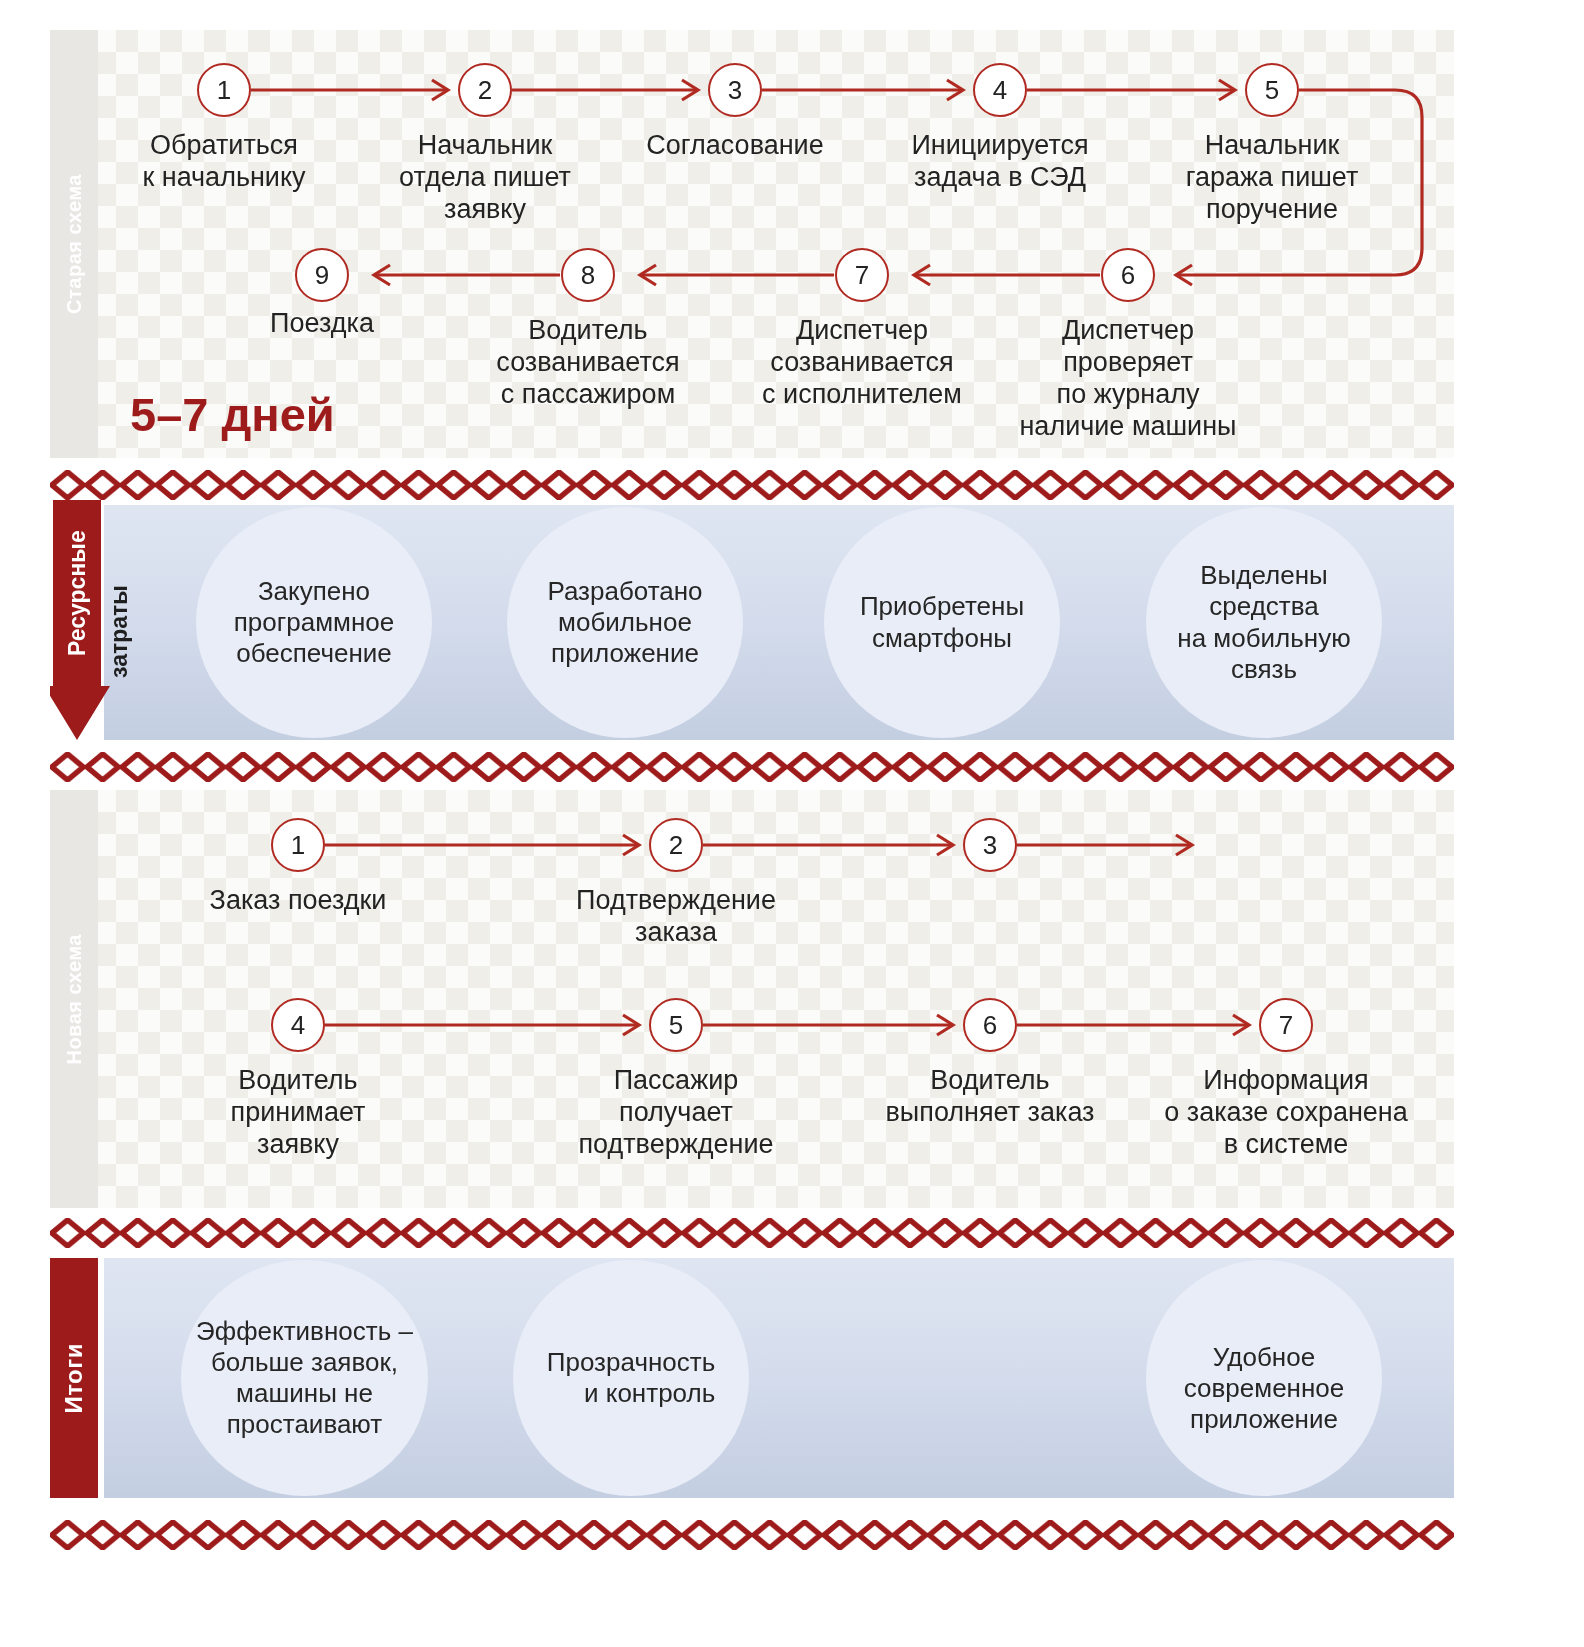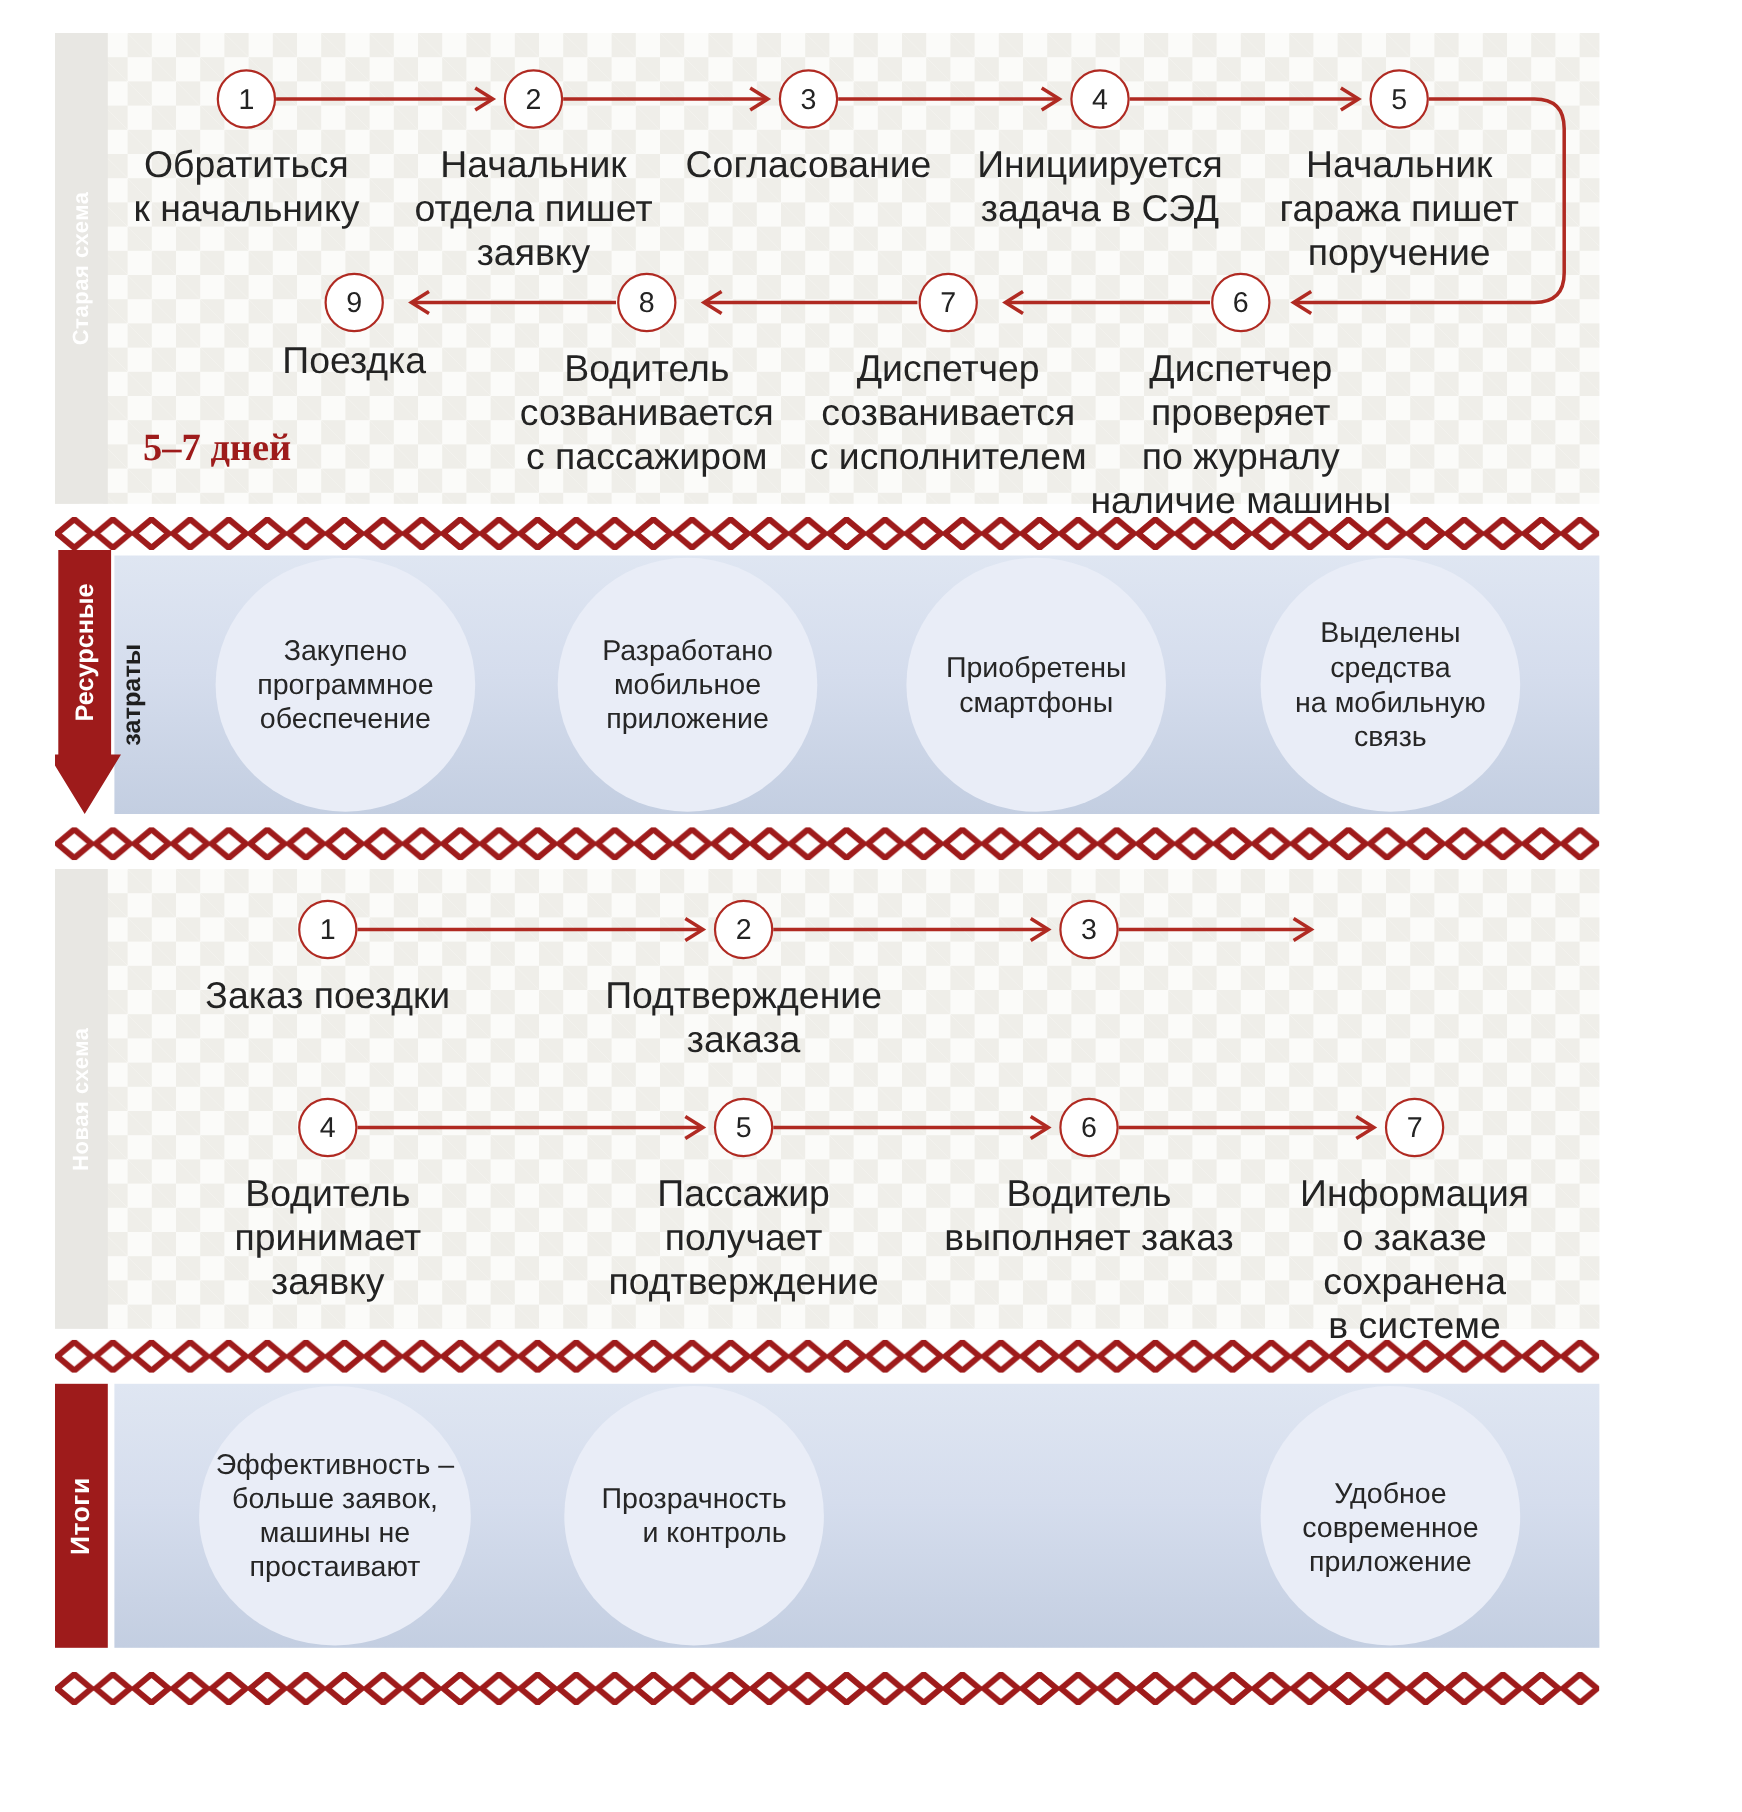--- a/index.html
+++ b/index.html
@@ -46,32 +46,31 @@
     border:2.5px solid #b02a22;
     background:#ffffff;
     display:flex;align-items:center;justify-content:center;
     font-size:26px;color:#232323;
     box-sizing:border-box;
     z-index:3;
   }
   .nlabel{
     position:absolute;
     text-align:center;
-    font-size:34px;line-height:1.18;
+    font-size:27px;line-height:1.18;
     color:#232323;
     z-index:2;
   }
   .conn{position:absolute;z-index:1;overflow:visible;}
 
   
   .days{
     position:absolute;
-    font-size:35px;font-weight:bold;color:#9e1b1b;
+    font-size:47px;font-weight:bold;color:#9e1b1b;
     letter-spacing:0px;
-    font-family:Liberation Serif, serif;
   }
 
   
   .divider{
     position:absolute;left:50px;width:1404px;height:30px;
   }
 
   
   .bluepanel{
     position:absolute;

